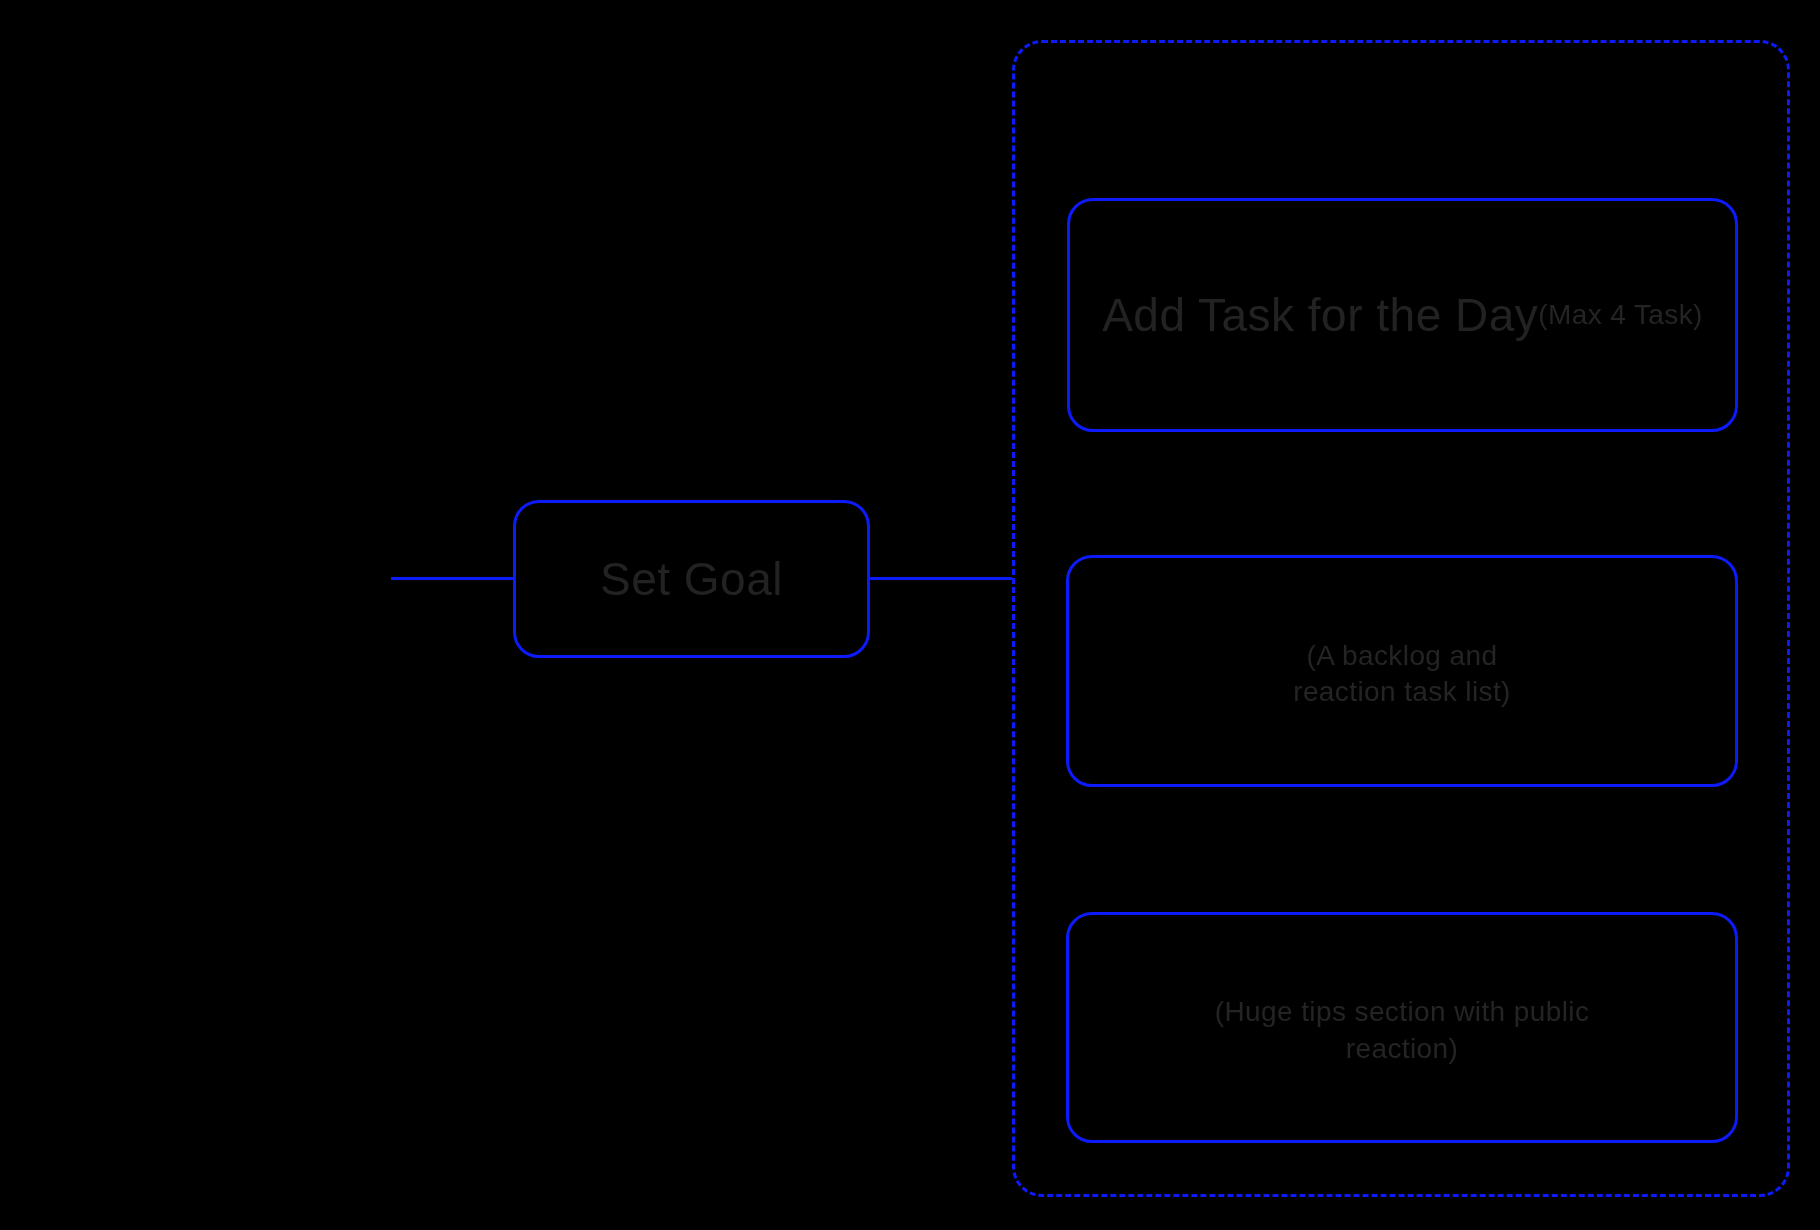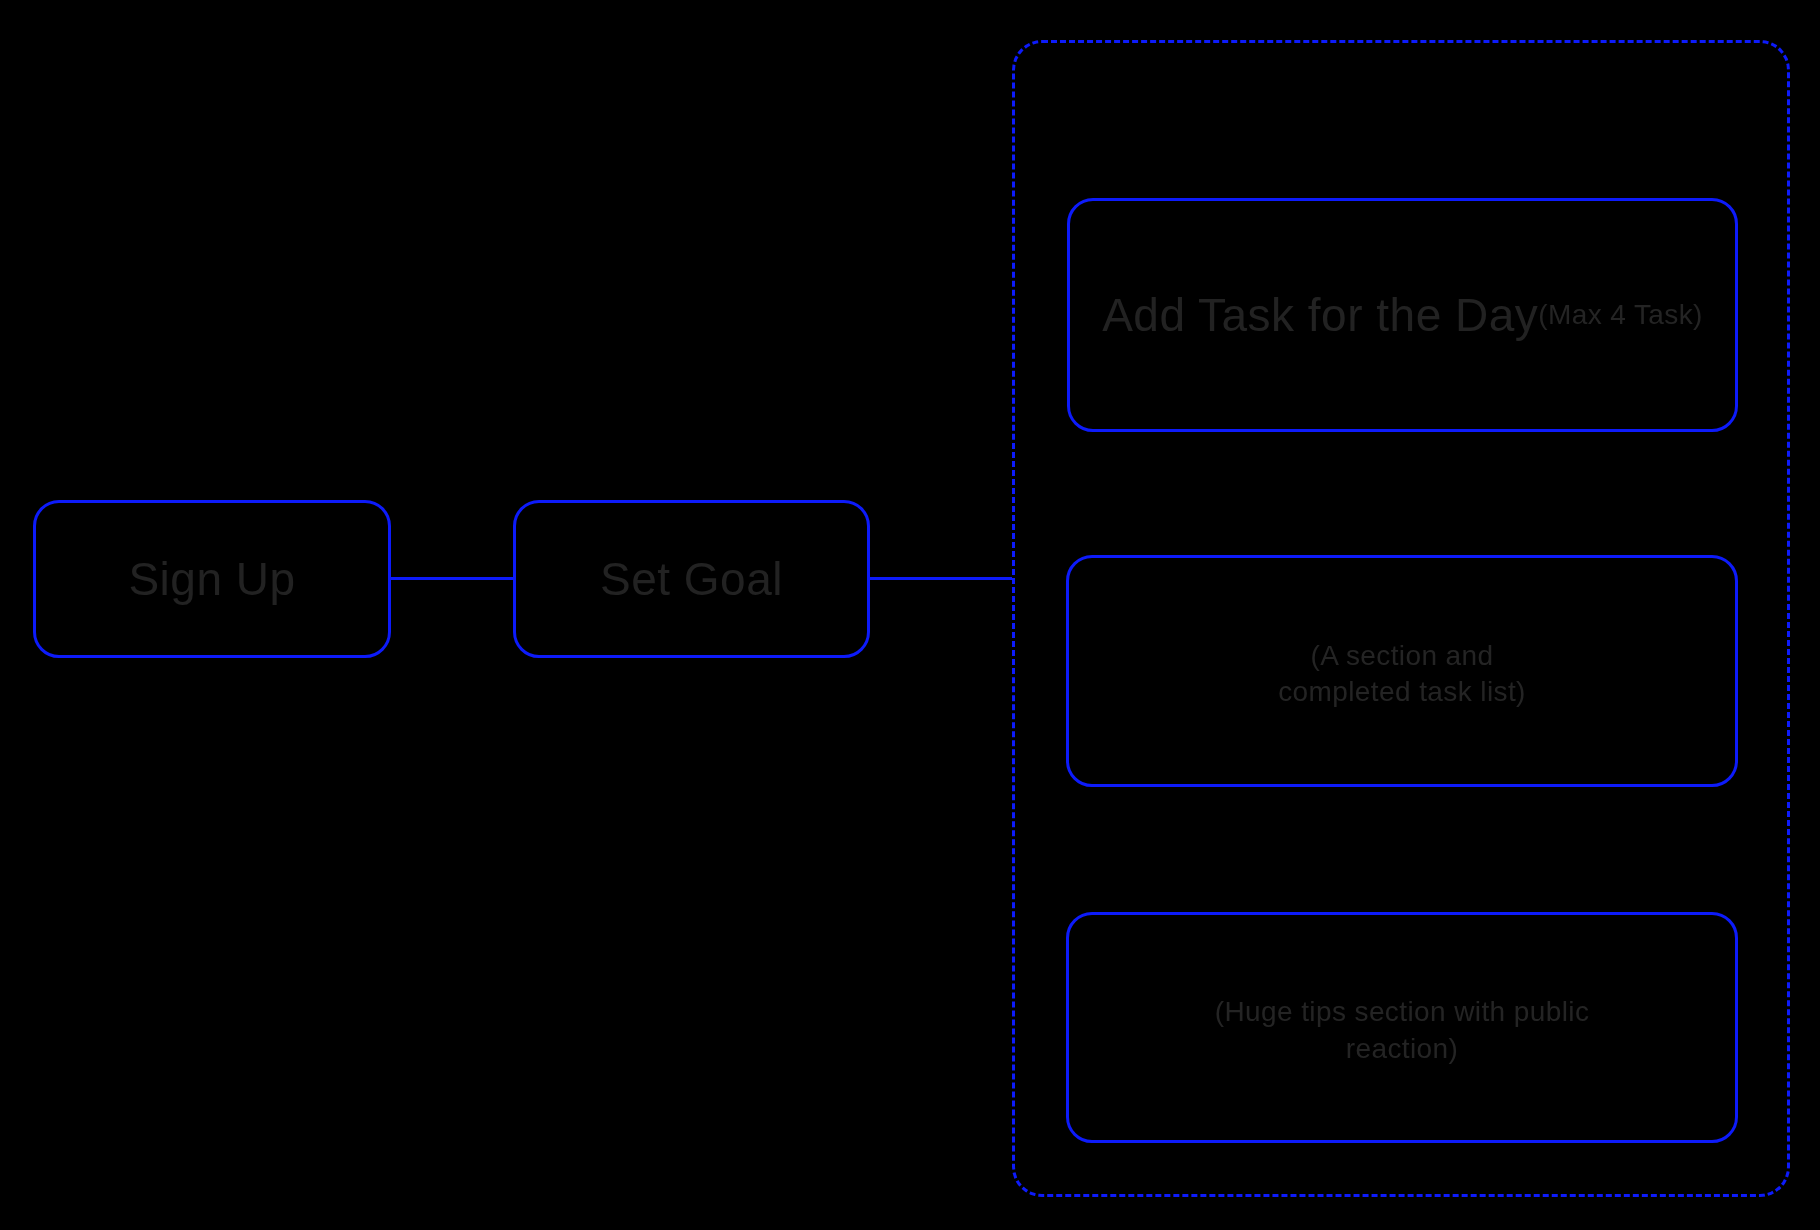--- a/index.html
+++ b/index.html
@@ -75,40 +75,37 @@
     background: #0d1bfa;
   }
   #connector-signup-setgoal { left: 391px; top: 577px; width: 122px; }
   #connector-setgoal-group  { left: 870px; top: 577px; width: 142px; }
 </style>
 </head>
 <body>
 
 <div class="stage">
 
-  <div class="node" id="node-sign-up">
-    <span class="title">Sign Up</span>
-  </div>
 
   <div class="connector" id="connector-signup-setgoal"></div>
 
   <div class="node" id="node-set-goal">
     <span class="title">Set Goal</span>
   </div>
 
   <div class="connector" id="connector-setgoal-group"></div>
 
   <div class="group"></div>
 
   <div class="node" id="node-add-task">
     <span class="title">Add Task for the Day</span>
     <span class="subtitle">(Max 4 Task)</span>
   </div>
 
   <div class="node" id="node-list-for-task">
-    <span class="subtitle">(A section and completed task list)</span>
+    <span class="subtitle">(A backlog and reaction task list)</span>
   </div>
 
   <div class="node" id="node-tips-section">
     <span class="subtitle">(Huge tips section with public reaction)</span>
   </div>
 
 </div>
 
 </body></html>

